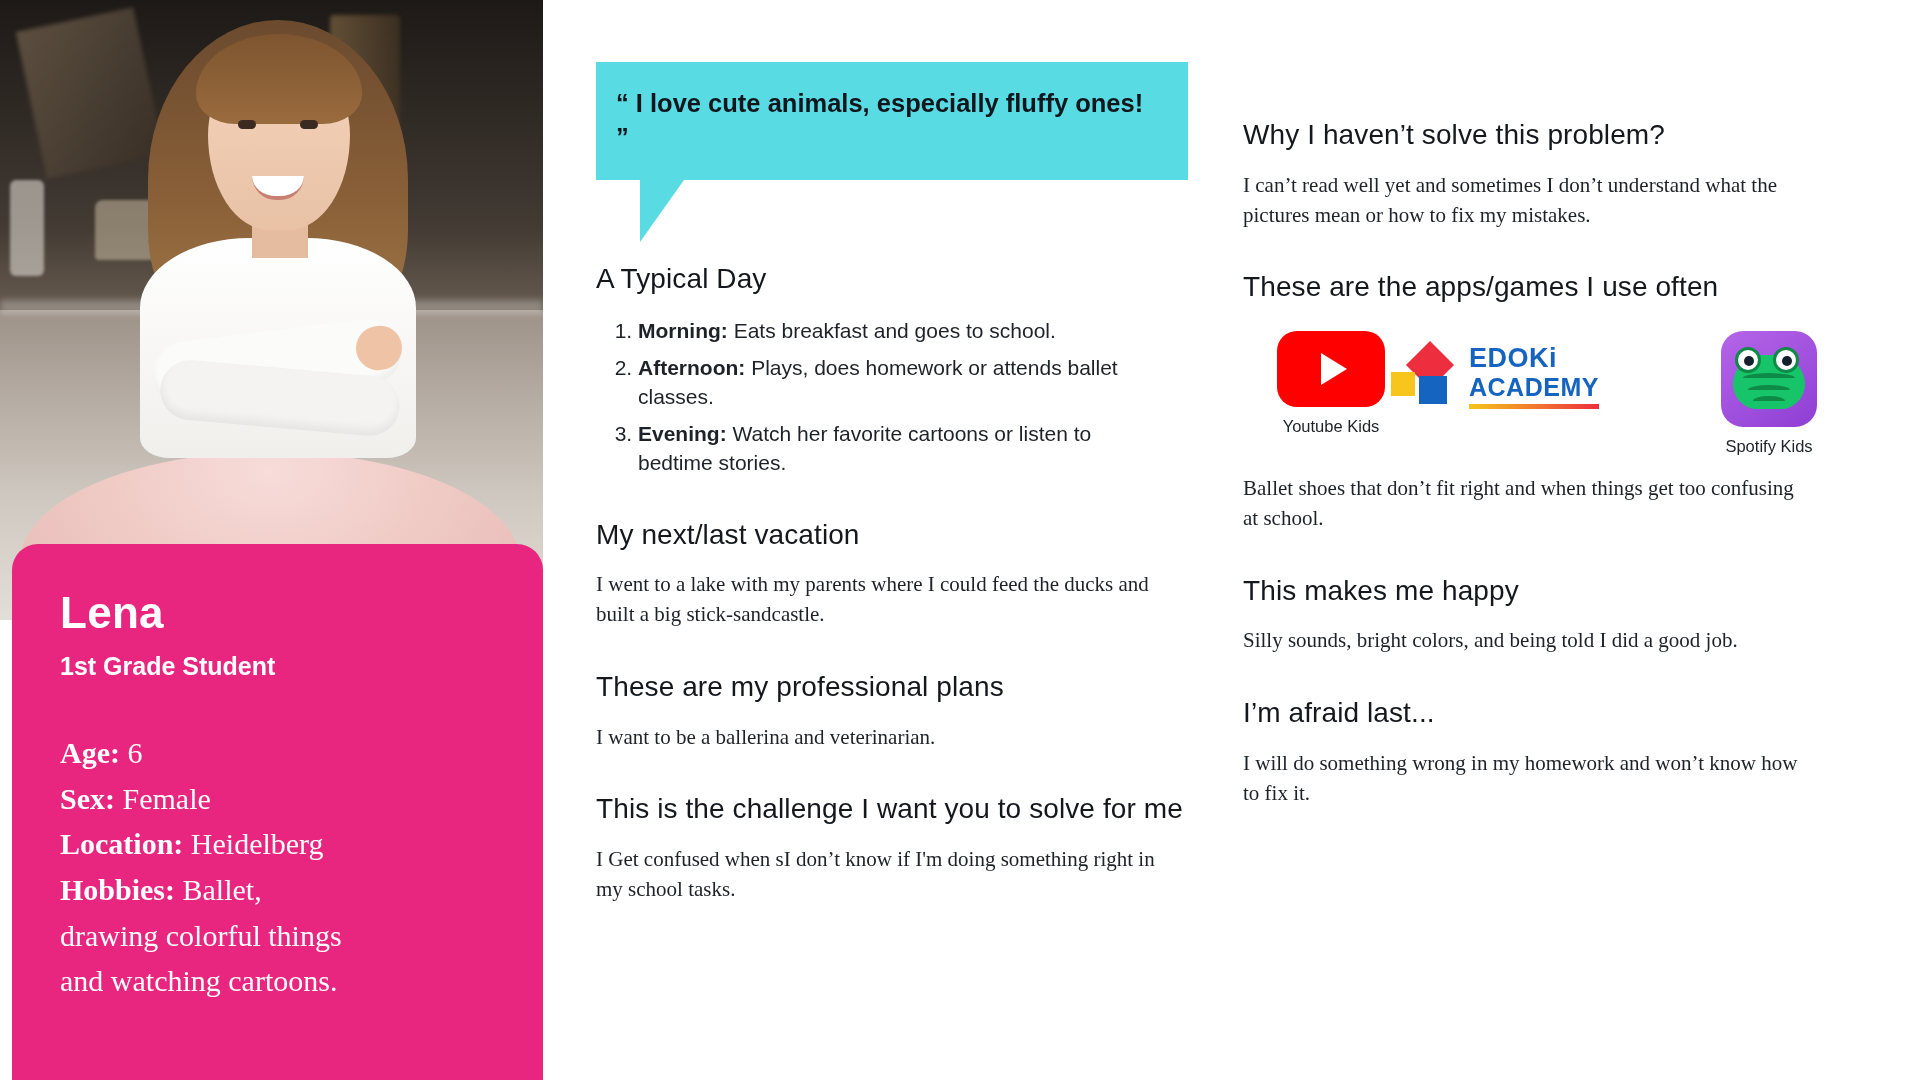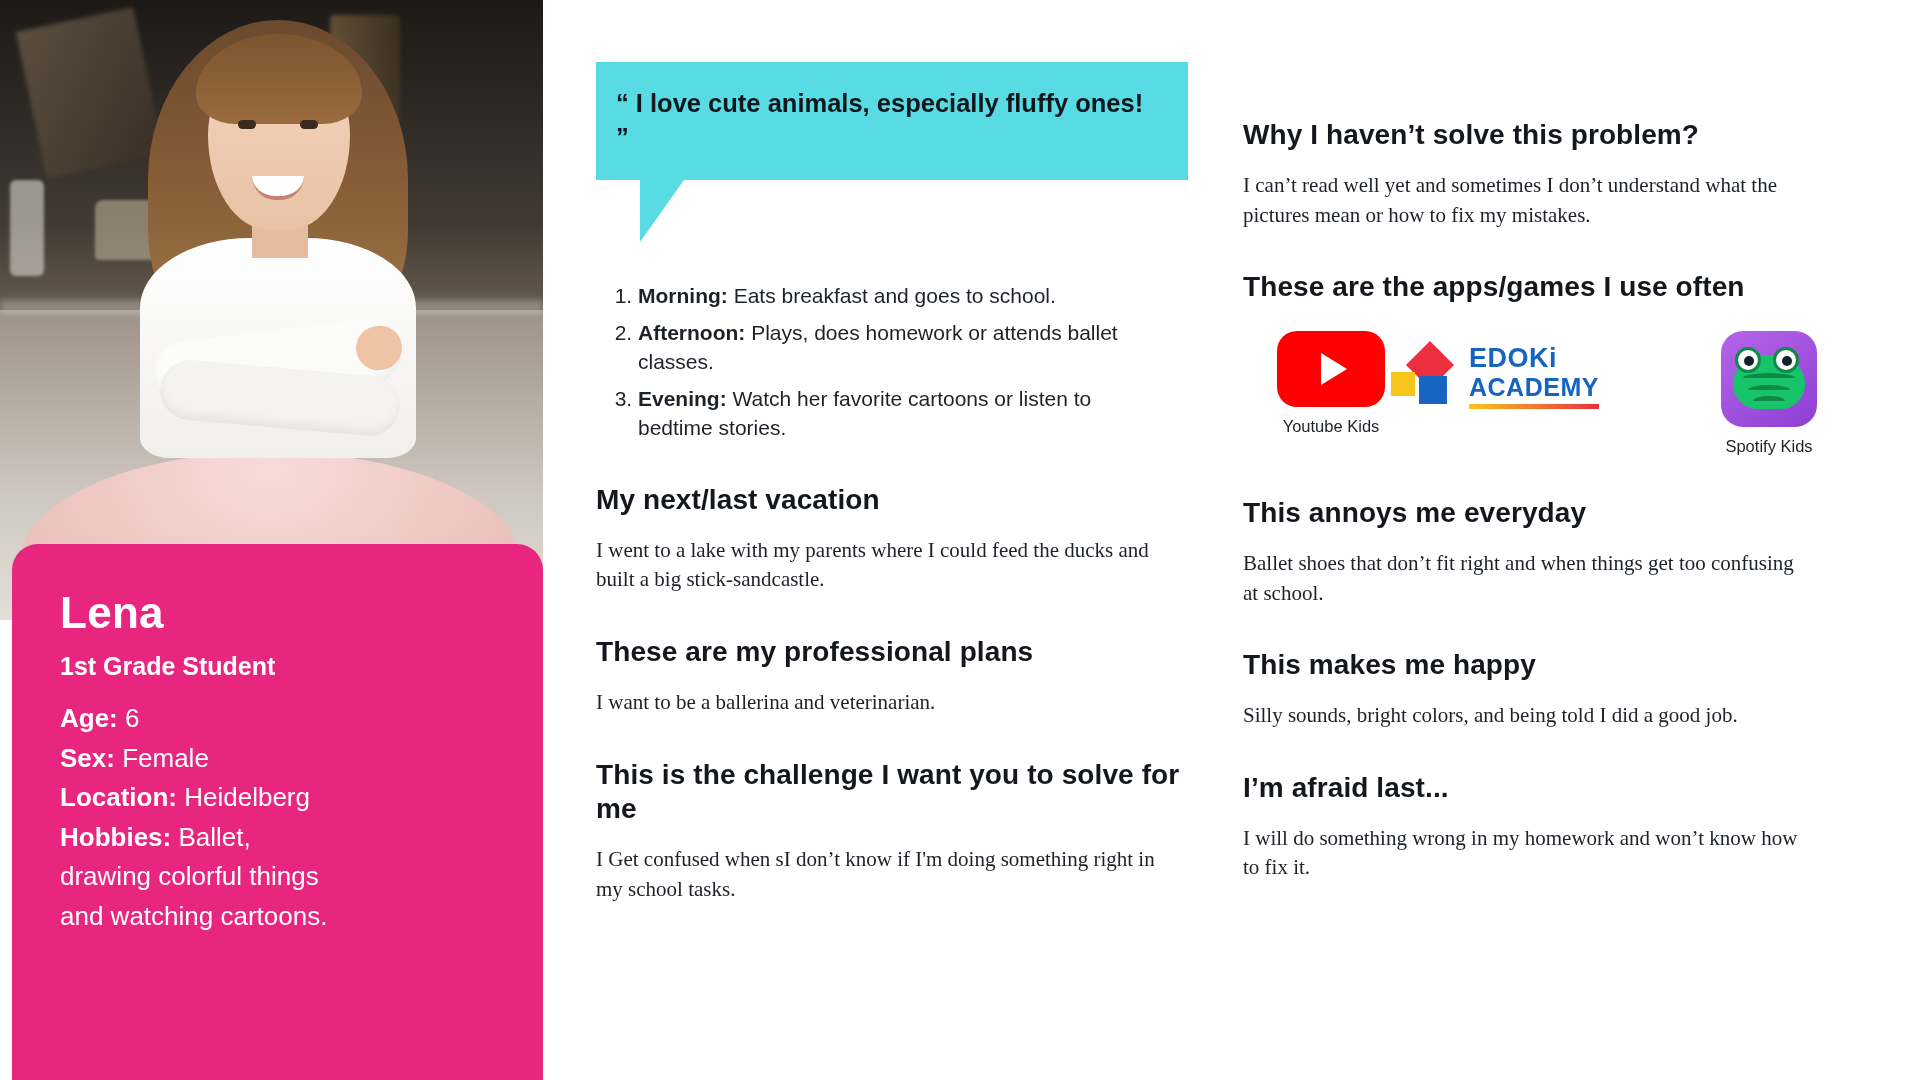--- a/index.html
+++ b/index.html
@@ -140,24 +140,25 @@
   }
   .info-card .name {
     font-size: 44px; font-weight: bold; letter-spacing: .3px;
     line-height: 1.05;
   }
   .info-card .role {
     margin-top: 16px;
     font-size: 25px; font-weight: bold;
   }
   .info-card .facts {
-    margin-top: 18px;
-    font-size: 26px;
+    margin-top: 49px;
+    font-size: 30px;
     line-height: 1.52;
     max-width: 420px;
+    font-family: Liberation Serif, serif;
   }
   .info-card .facts b { font-weight: bold; }
 
   
   .mid-col {
     position: absolute;
     left: 596px; top: 0;
     width: 630px; height: 1080px;
   }
   .quote-bubble {
@@ -178,21 +179,21 @@
     left: 44px; top: 180px;
     width: 0; height: 0;
     border-left: 0 solid transparent;
     border-right: 44px solid transparent;
     border-top: 62px solid #59dbe4;
   }
   .mid-body { position: absolute; left: 0; top: 262px; width: 600px; }
 
   h2.sec {
     font-size: 28px;
-    font-weight: bold;
+    font-weight: normal;
     color: #14181d;
     letter-spacing: .1px;
     line-height: 1.24;
   }
   .sec-space { margin-top: 40px; }
   p.body {
     margin-top: 18px;
     font-size: 21px;
     line-height: 1.42;
     color: #1d2228;
@@ -353,20 +354,21 @@
     </div>
   </div>
 
   <div class="mid-col">
     <div class="quote-bubble">
       <div class="qtext">“ I love cute animals, especially fluffy ones! ”</div>
     </div>
     <div class="quote-tail"></div>
 
     <div class="mid-body">
+      <h2 class="sec">A Typical Day</h2>
       <ol class="day">
         <li>
           <b>Morning:</b><span> Eats breakfast and goes to school.</span>
         </li>
         <li>
           <b>Afternoon:</b><span> Plays, does homework or attends ballet classes.</span>
         </li>
         <li>
           <b>Evening:</b><span> Watch her favorite cartoons or listen to bedtime stories.</span>
         </li>
@@ -422,21 +424,20 @@
               <div class="pupil"></div>
             </div>
           <div class="eye r">
               <div class="pupil"></div>
             </div>
         </div>
         <div class="app-caption">Spotify Kids</div>
       </div>
     </div>
 
-    <h2 class="sec sec-space">This annoys me everyday</h2>
     <p class="body">Ballet shoes that don’t fit right and when things get too confusing at school.</p>
 
     <h2 class="sec sec-space">This makes me happy</h2>
     <p class="body">Silly sounds, bright colors, and being told I did a good job.</p>
 
     <h2 class="sec sec-space">I’m afraid last...</h2>
     <p class="body">I will do something wrong in my homework and won’t know how to fix it.</p>
   </div>
 
 </div>

